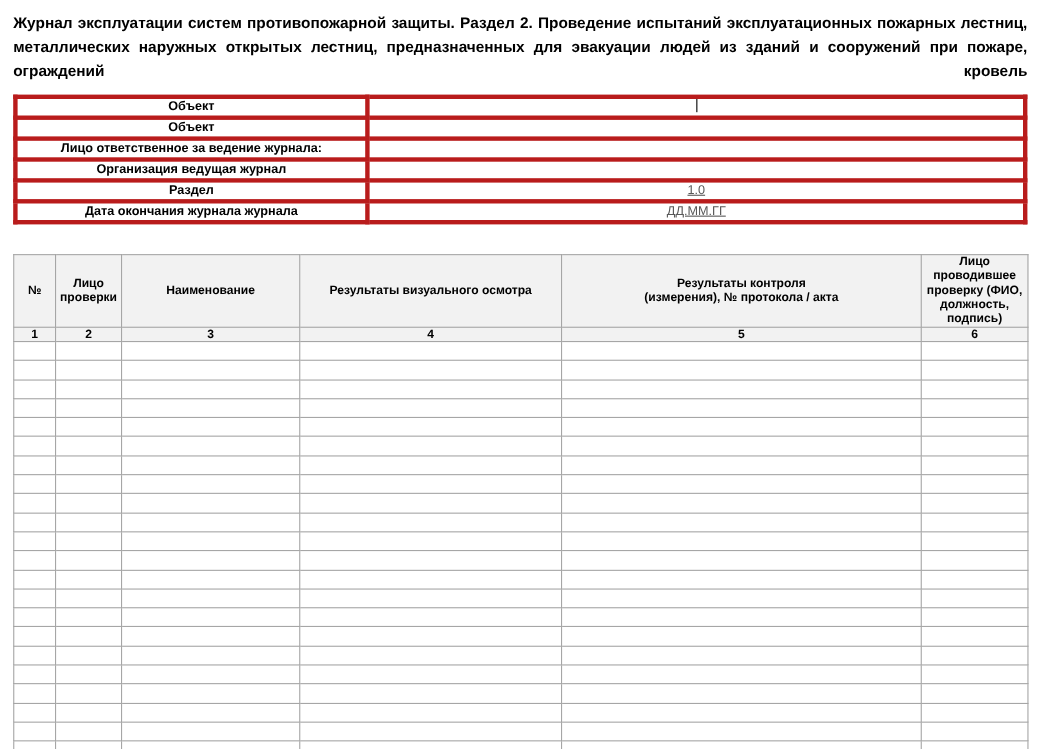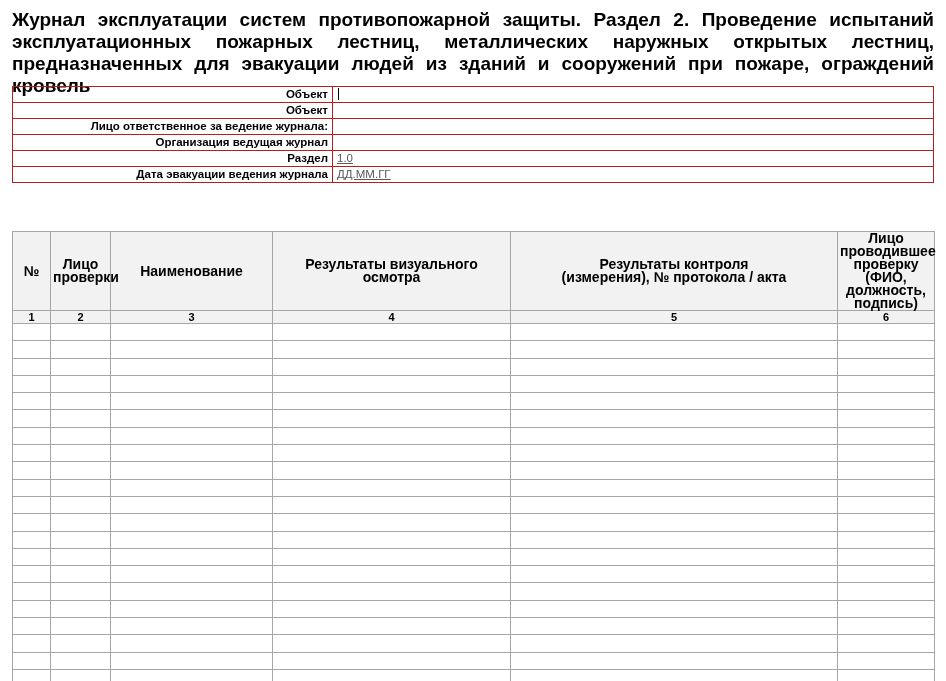--- a/index.html
+++ b/index.html
@@ -22,21 +22,21 @@
     box-sizing: border-box;
     padding: 0;
   }
 
   
   .doc-title {
     position: absolute;
     left: 12px;
     top: 9px;
     width: 922px;
-    font-size: 19px;
+    font-size: 14px;
     font-weight: bold;
     line-height: 22px;
     text-align: justify;
     text-justify: inter-word;
     letter-spacing: 0px;
   }
   .doc-title::after {
     content: "";
     display: inline-block;
     width: 100%;
@@ -46,26 +46,27 @@
   .info-table {
     position: absolute;
     left: 12px;
     top: 86px;
     width: 922px;
     border-collapse: collapse;
     table-layout: fixed;
     font-size: 11.5px;
   }
   .info-table td {
-    border: 1px solid #b91c1c;
+    border: 4px solid #b91c1c;
     height: 16px;
     padding: 0 4px;
     line-height: 15px;
     vertical-align: middle;
     box-sizing: border-box;
+    text-align: center;
   }
   .info-label {
     width: 320px;
     text-align: right;
     font-weight: bold;
     color: #000000;
     white-space: nowrap;
   }
   .info-value {
     text-align: left;
@@ -94,21 +95,21 @@
   }
   .log-table th,
   .log-table td {
     border: 1px solid #a6a6a6;
     box-sizing: border-box;
     padding: 0 2px;
   }
   .log-table thead th {
     background: #f2f2f2;
     font-weight: bold;
-    font-size: 14px;
+    font-size: 11px;
     line-height: 13px;
     height: 44px;
     text-align: center;
     vertical-align: middle;
   }
   .log-table tr.numrow td {
     background: #f2f2f2;
     font-weight: bold;
     text-align: center;
     height: 13px;
@@ -152,21 +153,21 @@
         </tr>
         <tr>
           <td class="info-label">Организация ведущая журнал</td>
           <td class="info-value"></td>
         </tr>
         <tr>
           <td class="info-label">Раздел</td>
           <td class="info-value">1.0</td>
         </tr>
         <tr>
-          <td class="info-label">Дата эвакуации ведения журнала</td>
+          <td class="info-label">Дата окончания журнала журнала</td>
           <td class="info-value">ДД.ММ.ГГ</td>
         </tr>
       </tbody>
   </table>
 
   <table class="log-table">
     <colgroup>
       <col class="c1">
         <col class="c2">
         <col class="c3">

